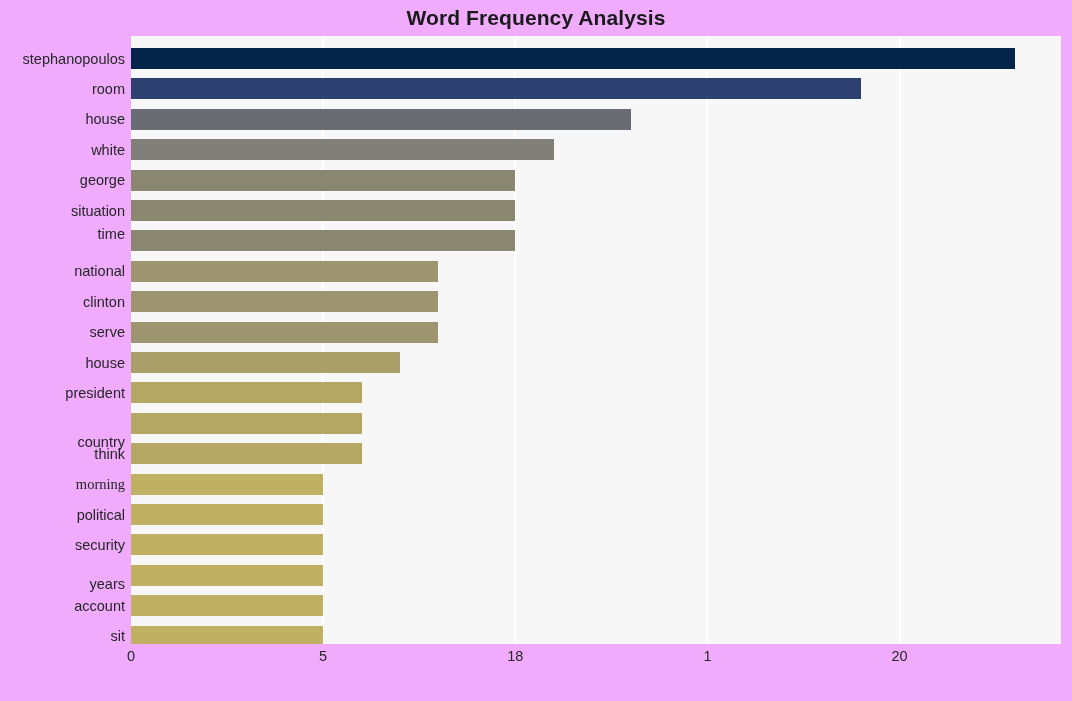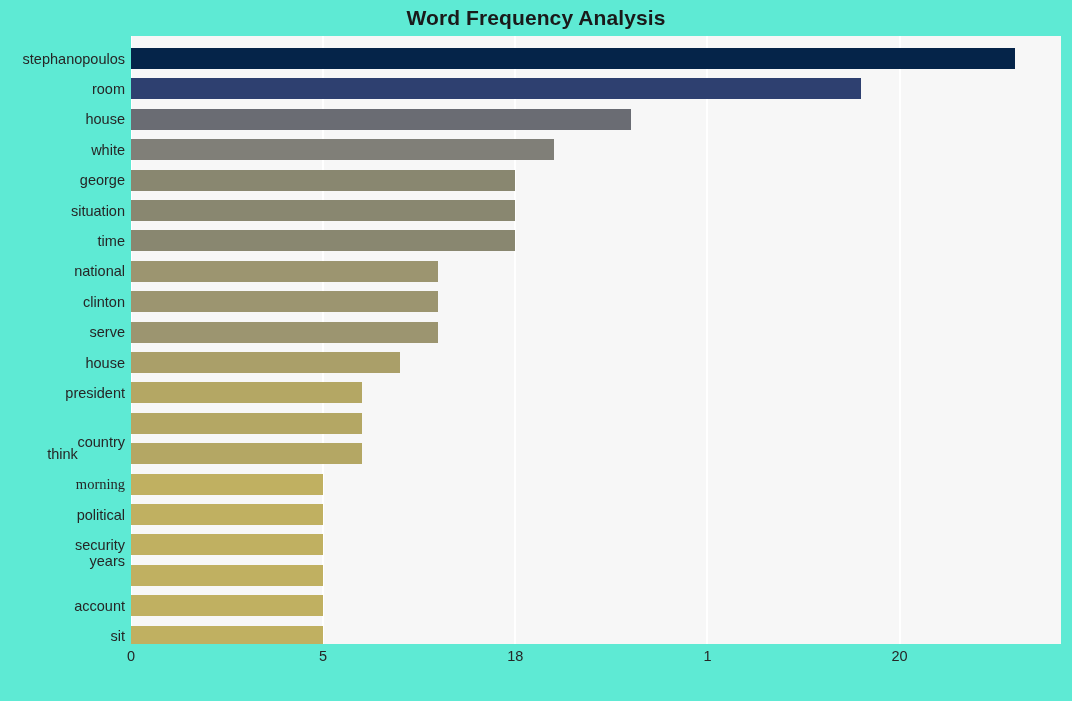--- a/index.html
+++ b/index.html
@@ -13,21 +13,21 @@
     font-family: "Liberation Sans", sans-serif;
     overflow: hidden;
     position: relative;
   }
 
   #figure {
     position: absolute;
     left: 0; top: 0;
     width: 1072px;
     height: 701px;
-    background: #5eead4;
+    background: #f0abfc;
   }
 
   
   #chart-title {
     position: absolute;
     left: 0;
     top: 6px;
     width: 1072px;
     text-align: center;
     font-size: 21px;
@@ -154,32 +154,32 @@
       </div>
   </div>
 
   <div id="ylabels-layer">
       <div class="ylabel" style="top: 13.5px;">stephanopoulos</div>
       <div class="ylabel" style="top: 43.9px;">room</div>
       <div class="ylabel" style="top: 74.3px;">house</div>
       <div class="ylabel" style="top: 104.7px;">white</div>
       <div class="ylabel" style="top: 135.1px;">george</div>
       <div class="ylabel" style="top: 165.5px;">situation</div>
-      <div class="ylabel" style="top: 196px;">time</div>
+      <div class="ylabel" style="top: 189px;">time</div>
       <div class="ylabel" style="top: 226.3px;">national</div>
       <div class="ylabel" style="top: 256.7px;">clinton</div>
       <div class="ylabel" style="top: 287.1px;">serve</div>
       <div class="ylabel" style="top: 317.5px;">house</div>
       <div class="ylabel" style="top: 347.9px;">president</div>
       <div class="ylabel" style="top: 397px;">country</div>
-      <div class="ylabel" style="top: 408.7px; text-align: center;">think</div>
+      <div class="ylabel" style="top: 408.7px;">think</div>
       <div class="ylabel" style="top: 439.1px; font-family: Liberation Serif, serif;">morning</div>
       <div class="ylabel" style="top: 469.5px;">political</div>
       <div class="ylabel" style="top: 499.9px;">security</div>
-      <div class="ylabel" style="top: 516px;">years</div>
+      <div class="ylabel" style="top: 539px;">years</div>
       <div class="ylabel" style="top: 560.7px; margin-left: 34px;">account</div>
       <div class="ylabel" style="top: 591.1px; margin-left: 32px;">sit</div>
     </div>
 
   <div id="xlabels-layer">
       <div class="xlabel" style="left: 0px;">0</div>
       <div class="xlabel" style="left: 192.149px;">5</div>
       <div class="xlabel" style="left: 384.298px;">18</div>
       <div class="xlabel" style="left: 576.446px;">1</div>
       <div class="xlabel" style="left: 768.595px;">20</div>

